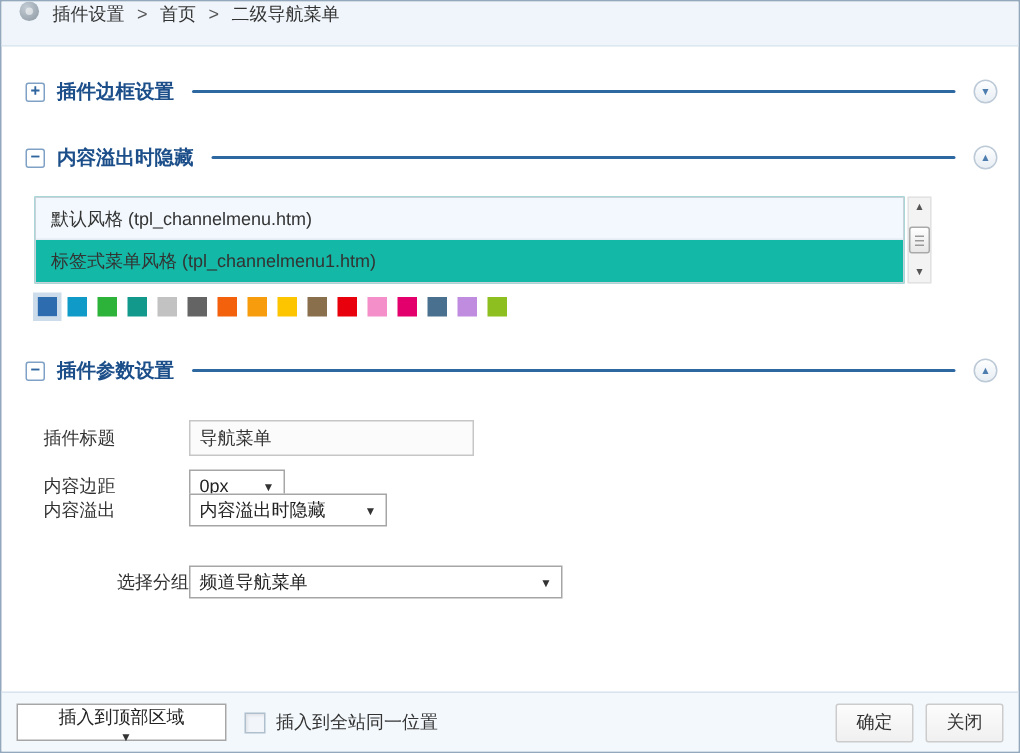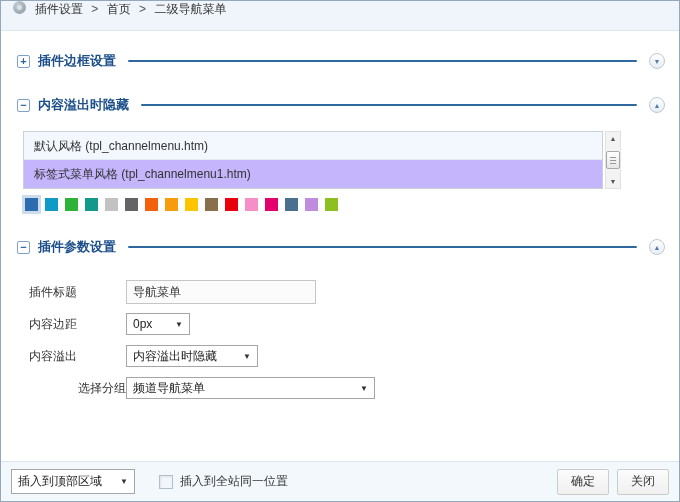--- a/index.html
+++ b/index.html
@@ -29,21 +29,21 @@
     margin-right:12px; white-space:nowrap; }
   .section-line { flex:1; height:2px; background:#2e68a0; border-radius:1px;
     margin-right:12px; }
   .toggle-circle { width:16px; height:16px; border:1px solid #bcc9d6; border-radius:50%;
     background:linear-gradient(#fdfefe,#e8eef4); color:#4d7cae;
     font-size:7px; line-height:15px; text-align:center; cursor:pointer; flex:0 0 16px; }
   #sec1 { top:52px; } #sec2 { top:96px; } #sec3 { top:238px; }
 
   
   .listbox { position:absolute; top:130px; left:22px; width:580px; height:58px;
-    border:1px solid #c9d1d9; background:#c4b5fd; }
+    border:1px solid #c9d1d9; background:#14b8a6; }
   .listrow { height:28px; line-height:28px; padding-left:10px; font-size:12px;
     color:#333; cursor:pointer; white-space:nowrap; }
   .listrow.selected { background:#f2f8fd; border-bottom:1px solid #e4ebf2; }
 
   
   .scrollbar { position:absolute; top:130px; left:604px; width:16px; height:58px;
     background:#f3f3f3; border:1px solid #e2e2e2;
     display:flex; flex-direction:column; align-items:center; justify-content:space-between; }
   .sb-arrow { width:100%; height:13px; font-size:7px; line-height:13px; text-align:center;
     color:#555; cursor:pointer; }
@@ -53,34 +53,34 @@
   .sb-thumb i { display:block; height:1px; background:#999; }
 
   
   .swatch-row { position:absolute; top:197px; left:24px; display:flex; gap:7px; }
   .swatch { width:13px; height:13px; cursor:pointer; }
   .swatch.selected { outline:3px solid #ccdceb; }
 
   
   .form-row { position:absolute; left:28px; display:flex; align-items:center; }
   .form-row .flabel { width:97px; font-size:12px; color:#333; }
-  #frow0 { top:279px; } #frow1 { top:312px; } #frow2 { top:344px; } #frow3 { top:376px;text-align:right; }
+  #frow0 { top:279px; } #frow1 { top:312px; } #frow2 { top:328px; } #frow3 { top:376px;text-align:right; }
   .text-input { width:190px; height:24px; border:1px solid #c6c6c6; background:#fbfbfb;
     padding-left:6px; font-size:12px; color:#333; font-family:inherit; }
   .fake-select { height:22px; border:1px solid #a6a6a6; background:#fff;
     display:flex; align-items:center; justify-content:space-between;
     padding:0 6px; font-size:12px; color:#222; cursor:pointer; }
   .sel-arrow { font-size:8px; color:#333; margin-left:6px; }
   .w-sm { width:64px; } .w-md { width:132px; } .w-lg { width:249px; }
 
   
   .footer { position:absolute; left:0; right:0; bottom:0; height:40px;
     background:#f3f8fc; border-top:1px solid #d9e4ee;
     display:flex; align-items:center; padding:0 10px; }
-  .footer .fake-select { height:25px; width:124px; margin-right:24px; }
+  .footer .fake-select { height:25px; width:140px; margin-right:12px;flex-direction:column; }
   .checkbox { width:14px; height:14px; border:1px solid #b0bfce; background:#f2f6fa;
     box-shadow:inset 1px 1px 2px rgba(0,0,0,.08); margin-right:7px; cursor:pointer; }
   .cb-label { font-size:12px; color:#333; }
   .footer-spacer { flex:1; }
   .btn { height:26px; padding:0 13px; border:1px solid #ccc; border-radius:2px;
     background:linear-gradient(#fcfcfc,#f0f0f0); font-size:12px; color:#333;
     margin-left:8px; cursor:pointer; font-family:inherit; }
 </style>
 </head>
 <body>

